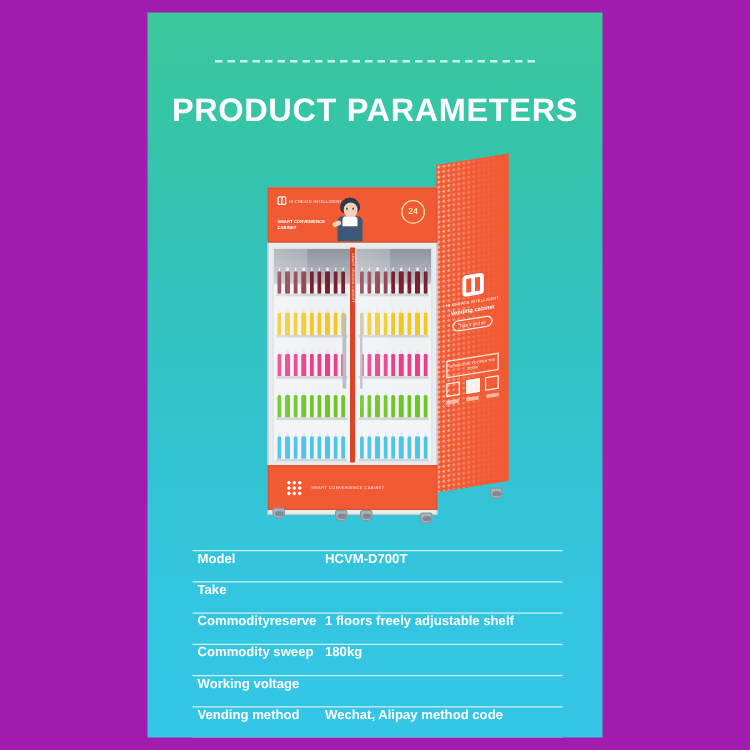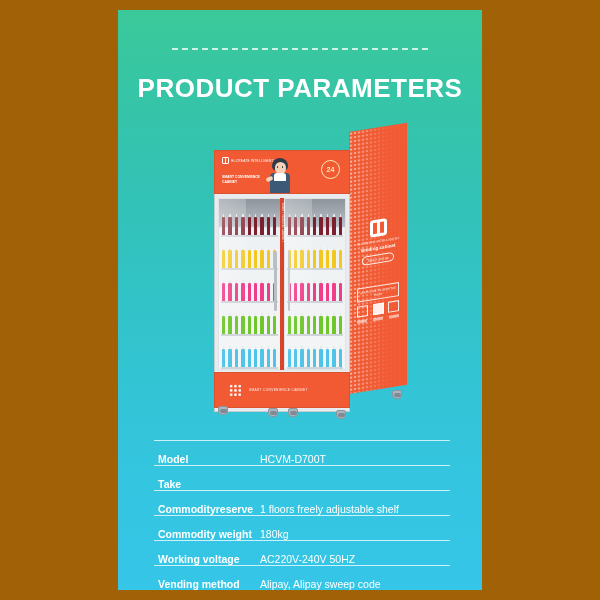--- a/index.html
+++ b/index.html
@@ -9,21 +9,21 @@
     height: 600px;
     background: #ffffff;
     font-family: "Liberation Sans", sans-serif;
     overflow: hidden;
   }
 
   #stage {
     position: relative;
     width: 600px;
     height: 600px;
-    background: #a16207;
+    background: #a21caf;
   }
 
   
   #poster {
     position: absolute;
     left: 118px;
     top: 10px;
     width: 364px;
     height: 580px;
     background: linear-gradient(to bottom,
@@ -384,41 +384,41 @@
 
   
   #spec {
     position: absolute;
     left: 36px;
     top: 430px;
     width: 296px;
   }
   .spec-row {
     display: flex;
-    align-items: flex-end;
+    align-items: flex-start;
     height: 24px;
     border-bottom: 1.2px solid rgba(255,255,255,0.75);
     color: #ffffff;
   }
   .spec-row.head-rule {
     height: 0;
     border-bottom: 1.2px solid rgba(255,255,255,0.75);
   }
   .spec-label {
     width: 106px;
     flex: none;
     font-size: 10.5px;
     font-weight: bold;
     padding-left: 4px;
     box-sizing: border-box;
   }
   .spec-value {
     flex: 1;
     font-size: 10.5px;
-    font-weight: normal;
+    font-weight: bold;
   }
 </style>
 </head>
 <body>
 
 <div id="stage">
 
   <div id="poster">
 
     <div class="dash-rule"></div>
@@ -654,27 +654,26 @@
         <div class="spec-value">HCVM-D700T</div>
       </div>
       <div class="spec-row">
         <div class="spec-label">Take</div>
       </div>
       <div class="spec-row">
         <div class="spec-label">Commodityreserve</div>
         <div class="spec-value">1 floors freely adjustable shelf</div>
       </div>
       <div class="spec-row">
-        <div class="spec-label">Commodity weight</div>
+        <div class="spec-label">Commodity sweep</div>
         <div class="spec-value">180kg</div>
       </div>
       <div class="spec-row">
         <div class="spec-label">Working voltage</div>
-        <div class="spec-value">AC220V-240V 50HZ</div>
       </div>
       <div class="spec-row">
         <div class="spec-label">Vending method</div>
-        <div class="spec-value">Alipay, Alipay sweep code</div>
+        <div class="spec-value">Wechat, Alipay method code</div>
       </div>
     </div>
 
   </div>
 </div>
 
 </body></html>

